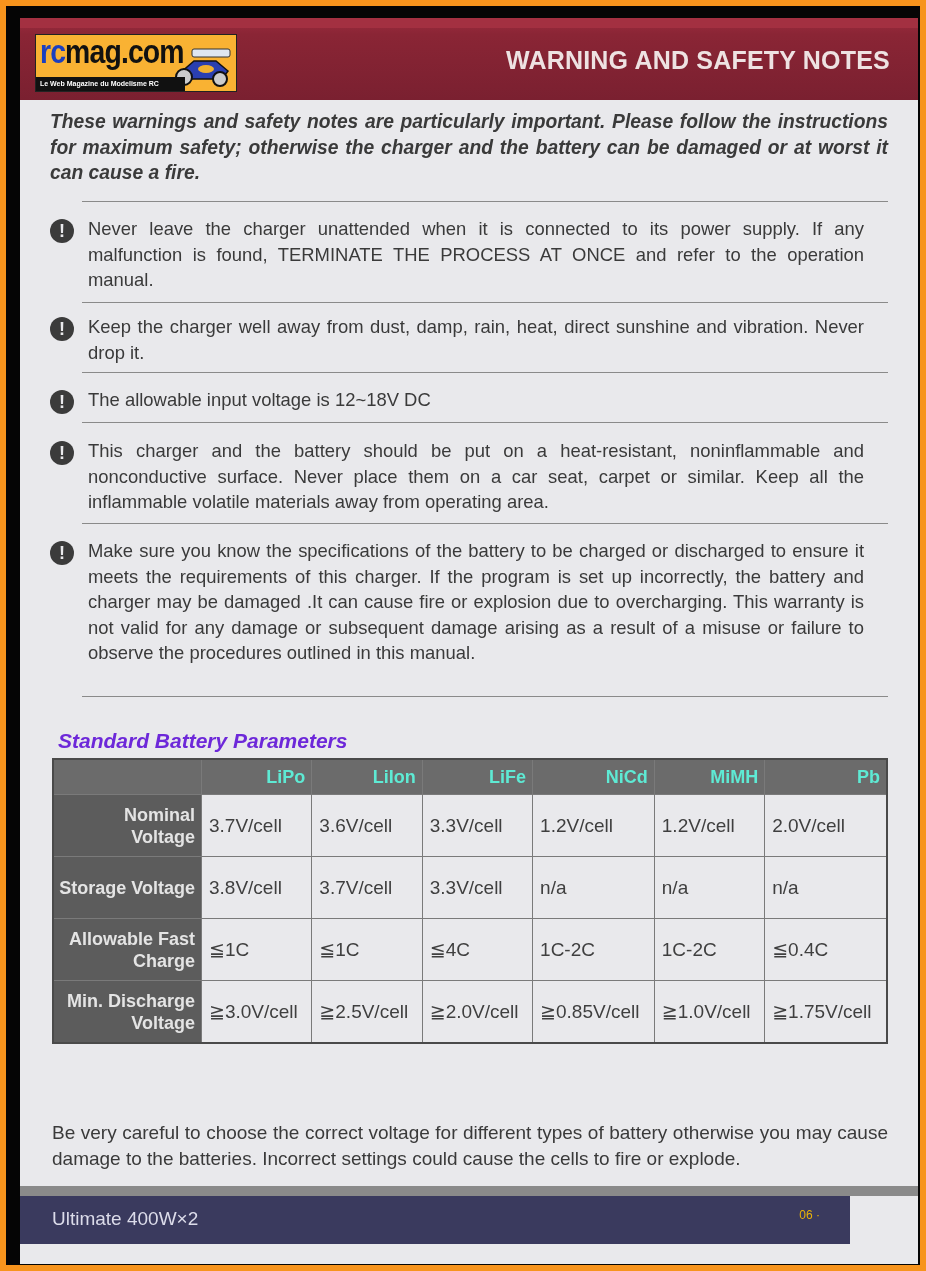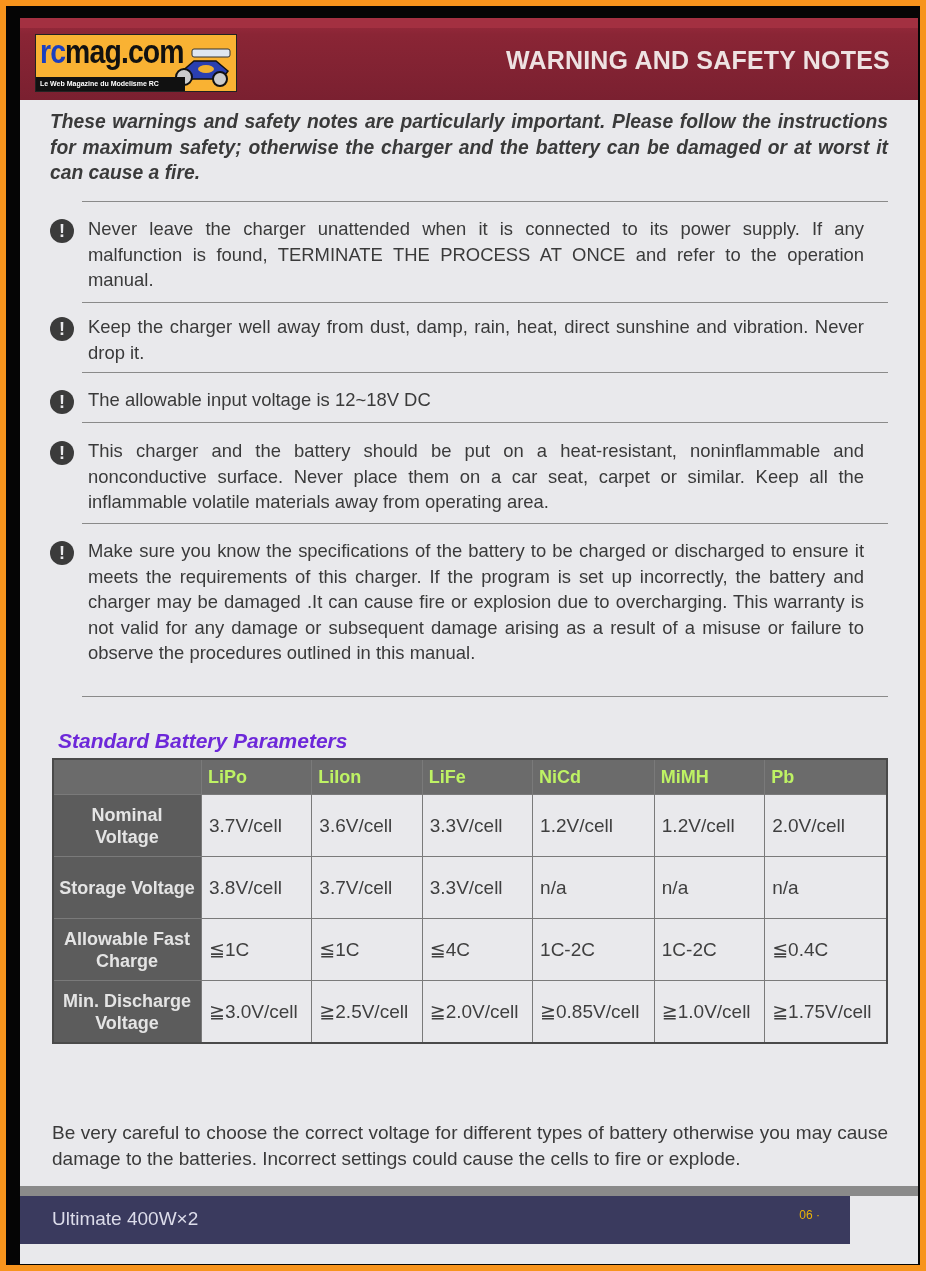--- a/index.html
+++ b/index.html
@@ -55,24 +55,24 @@
   }
   .section-title {
     position:absolute; left:38px; top:711px; font-size:21px; font-weight:bold; font-style:italic; color:#6d28d9;
   }
   table.params {
     position:absolute; left:32px; top:740px; width:836px; border-collapse:collapse;
     border:2px solid #4a4a4a;
   }
   table.params th, table.params td { border:1px solid #7a7a7a; padding:0 6px; }
   table.params thead th {
-    background:#6b6b6b; color:#bef264; font-size:18px; font-weight:bold; text-align:left; height:34px;margin-top:48px;
+    background:#6b6b6b; color:#5eead4; font-size:18px; font-weight:bold; text-align:right; height:34px;margin-top:48px;
   }
   table.params tbody th {
-    background:#5c5c5c; color:#e4e4e4; font-size:18px; font-weight:bold; text-align:center;
+    background:#5c5c5c; color:#e4e4e4; font-size:18px; font-weight:bold; text-align:right;
     line-height:22px; height:61px; width:136px; padding-left:5px;
   }
   table.params tbody td {
     color:#3f3f3f; font-size:19px; background:#e9e9ec; height:61px; white-space:nowrap; padding-left:7px;
   }
   .closing {
     position:absolute; left:32px; top:1102px; width:836px; font-size:19px; color:#3a3a3a; line-height:25.5px;
     text-align:justify;
   }
   .footer {

